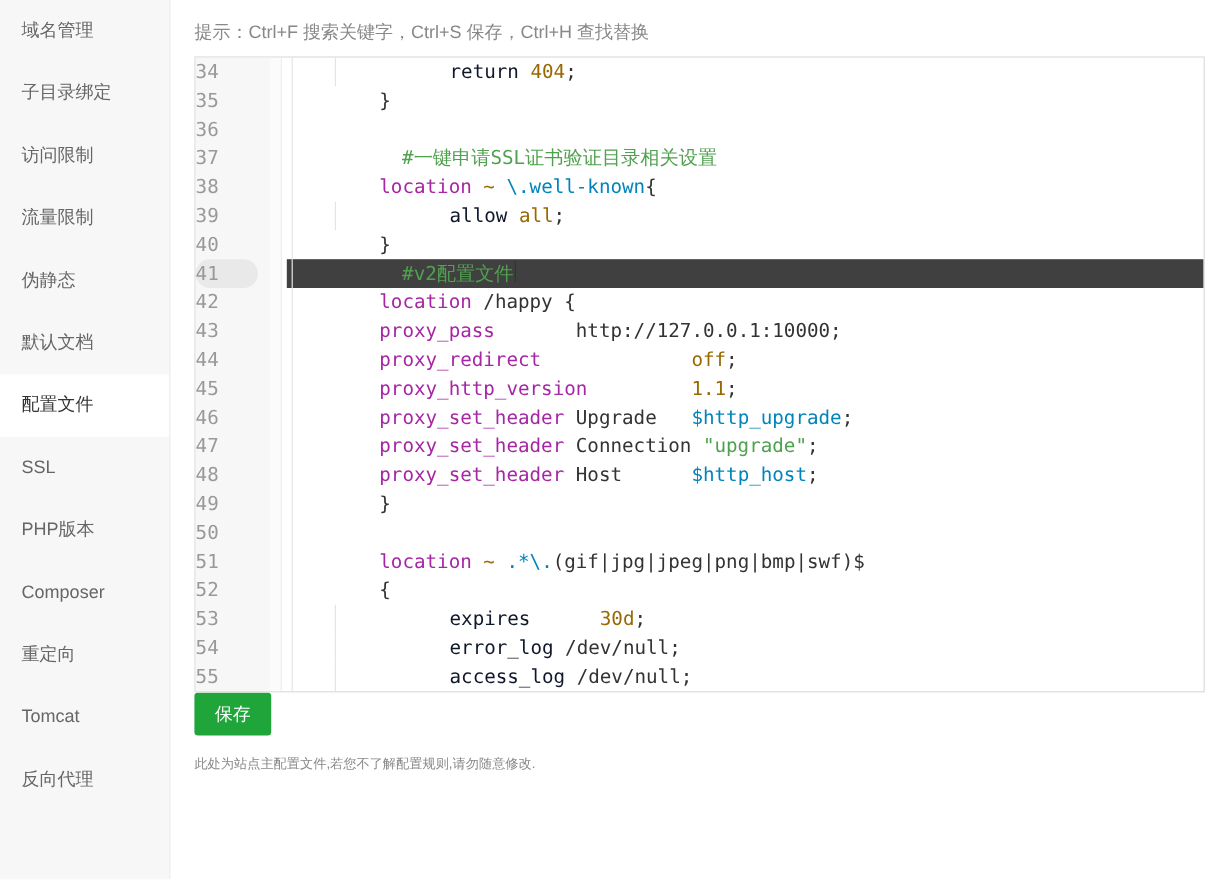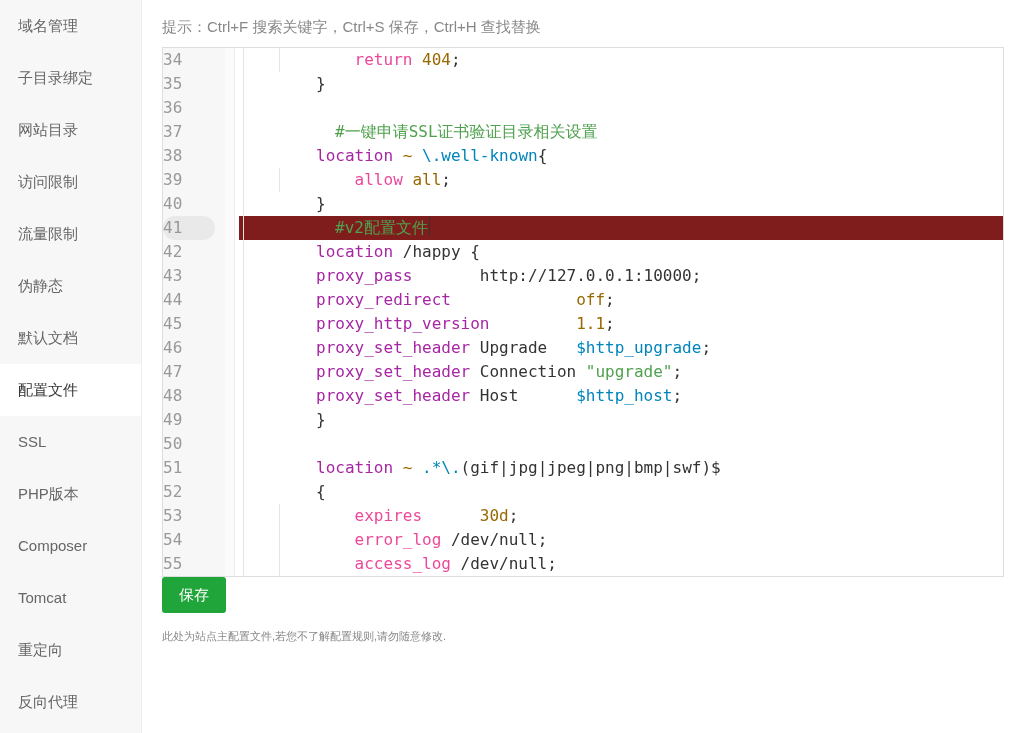--- a/index.html
+++ b/index.html
@@ -60,25 +60,25 @@
     border-right: 1px solid #eee;
   }
   .code {
     flex: 1;
     padding-left: 4px;
     white-space: pre;
     color: #333;
     position: relative;
   }
   .code-line { height: 24px; position: relative; }
-  .code-line.hl { background: #7f1d1d; }
+  .code-line.hl { background: #404040; }
   .gutter .ln.hl { background: #e9e9e9; border-radius: 12px; }
   .indent-guide-1 { border-left: 1px solid #e5e5e5; display:inline-block; height:24px; vertical-align:top; margin-left: 0px; width:1px; position:absolute; left:4px; }
   .indent-guide-2 { border-left: 1px solid #e5e5e5; display:inline-block; height:24px; vertical-align:top; width:1px; position:absolute; left:40px; }
-  .tok-kw   { color: #ec4899; }   
+  .tok-kw   { color: #0f172a; margin-left: 20px; }   
   .tok-num  { color: #986801; }   
   .tok-comm { color: #50a14f; margin-left: 19px; }   
   .tok-dir  { color: #a626a4; }   
   .tok-sel  { color: #986801; }   
   .tok-pat  { color: #333; }      
   .tok-re   { color: #0184bc;}     
   .tok-str  { color: #50a14f; }   
   .tok-var  { color: #0184bc; }   
   .tok-url  { color: #333; }
   .tok-val  { color: #986801; }   
@@ -107,31 +107,30 @@
     font-size: 11px;
   }
 </style>
 </head>
 <body>
 
 <div class="app">
   <div class="sidebar" id="sidebar">
       <div class="sidebar-item">域名管理</div>
       <div class="sidebar-item">子目录绑定</div>
-      <div class="sidebar-item">网站目录</div>
       <div class="sidebar-item">访问限制</div>
       <div class="sidebar-item">流量限制</div>
       <div class="sidebar-item">伪静态</div>
       <div class="sidebar-item">默认文档</div>
       <div class="sidebar-item active">配置文件</div>
       <div class="sidebar-item">SSL</div>
       <div class="sidebar-item">PHP版本</div>
       <div class="sidebar-item">Composer</div>
+      <div class="sidebar-item">重定向</div>
       <div class="sidebar-item">Tomcat</div>
-      <div class="sidebar-item">重定向</div>
       <div class="sidebar-item">反向代理</div>
     </div>
   <div class="main">
     <div class="hint">提示：Ctrl+F 搜索关键字，Ctrl+S 保存，Ctrl+H 查找替换</div>
     <div class="editor">
       <div class="editor-inner">
         <div class="gutter" id="gutter">
             <div class="ln">34</div>
             <div class="ln">35</div>
             <div class="ln">36</div>

